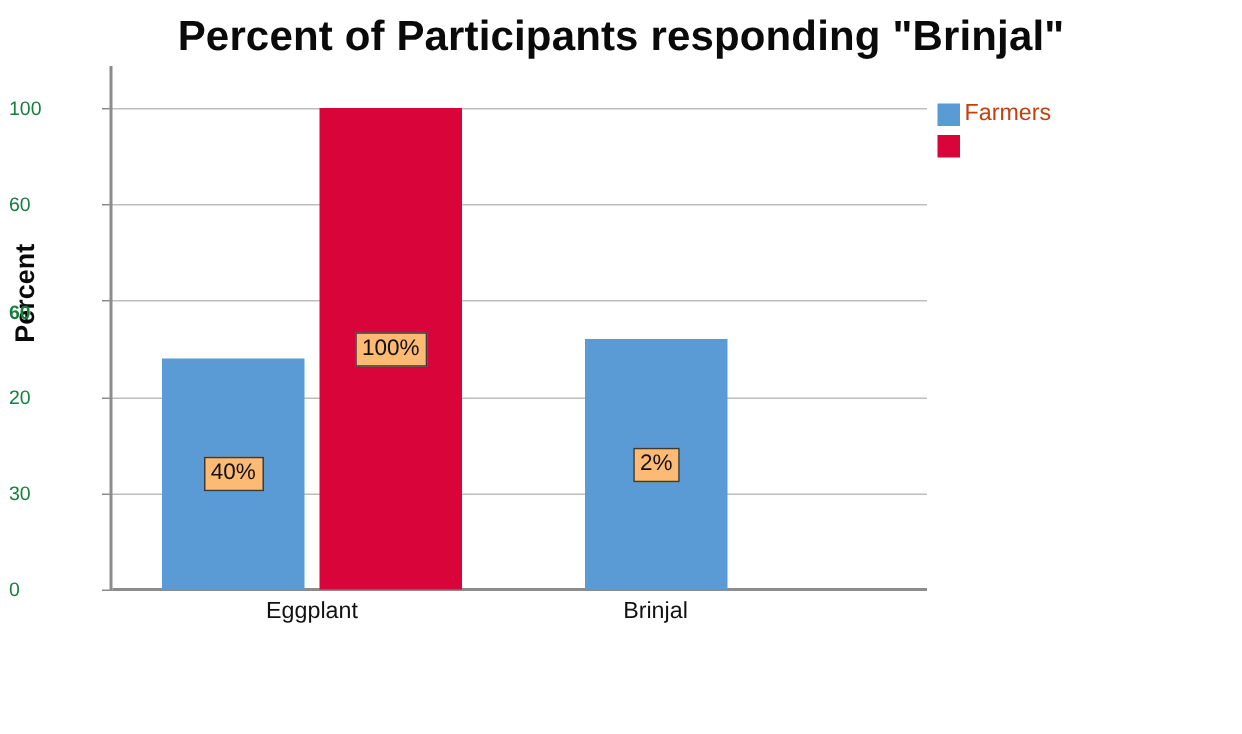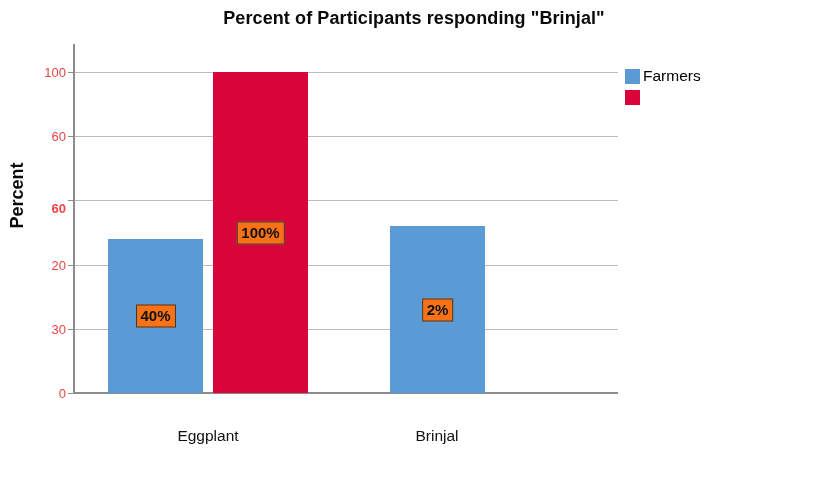--- a/index.html
+++ b/index.html
@@ -19,21 +19,21 @@
     overflow: hidden;
   }
 
   
   .chart-title {
     position: absolute;
     left: 0;
     top: 8px;
     width: 828px;
     text-align: center;
-    font-size: 18px;
+    font-size: 28px;
     font-weight: bold;
     color: #0a0a0a;
     letter-spacing: 0.1px;
     white-space: nowrap;
   }
 
   
   .plot-area {
     position: absolute;
     left: 75px;
@@ -72,23 +72,22 @@
     position: absolute;
     left: 68px;
     width: 7px;
     height: 1px;
     background: #8c8c8c;
   }
   .y-label {
     position: absolute;
     right: 0;
     width: 60px;
-    text-align: right;
     font-size: 13px;
-    color: #ef4444;
+    color: #15803d;
     transform: translateY(-50%);
   }
   .y-label-wrap {
     position: absolute;
     left: 0;
     top: 0;
     width: 66px;
     height: 489px;
   }
 
@@ -110,41 +109,39 @@
   .bar {
     position: absolute;
     box-sizing: border-box;
   }
   .bar-farmers   { background: #5B9BD5; }
   .bar-nonfarmers{ background: #D9043A; }
 
   
   .data-label {
     position: absolute;
-    background: #f97316;
+    background: #fdba74;
     border: 1.6px solid #3a3a3a;
     font-size: 15px;
     color: #111111;
     padding: 1px 4px 2px 4px;
     line-height: 18px;
     white-space: nowrap;
     transform: translate(-50%, -50%);
-    font-weight: bold;
   }
 
   
   .x-label {
     position: absolute;
     top: 399px;
     font-size: 15.5px;
     color: #111111;
     text-align: center;
     transform: translateX(-50%);
     white-space: nowrap;
-    margin-top: 28px;
   }
 
   
   .legend {
     position: absolute;
     left: 625px;
     top: 66px;
   }
   .legend-row {
     display: flex;
@@ -153,21 +150,21 @@
     margin-bottom: 1px;
   }
   .legend-swatch {
     width: 15px;
     height: 15px;
     margin-right: 3px;
     flex: 0 0 auto;
   }
   .legend-label {
     font-size: 15.5px;
-    color: #000000;
+    color: #c2410c;
     white-space: nowrap;
   }
 </style>
 </head>
 <body>
 
 <div id="chart-root">
 
   <div class="chart-title">Percent of Participants responding "Brinjal"</div>
 

